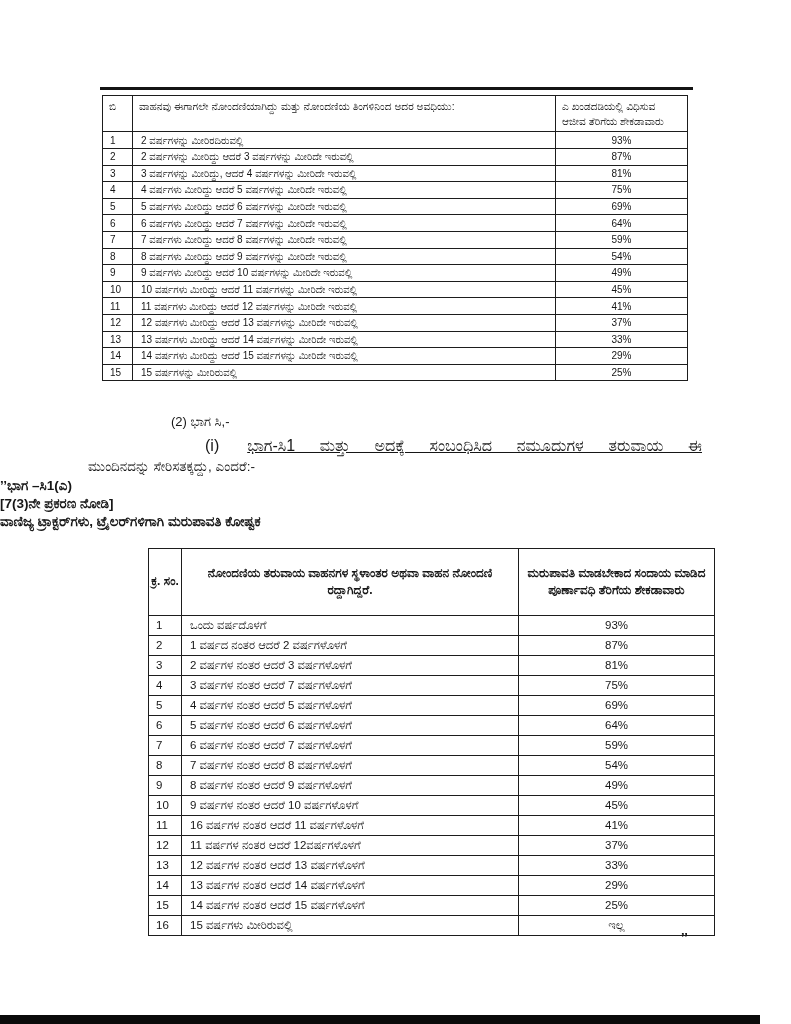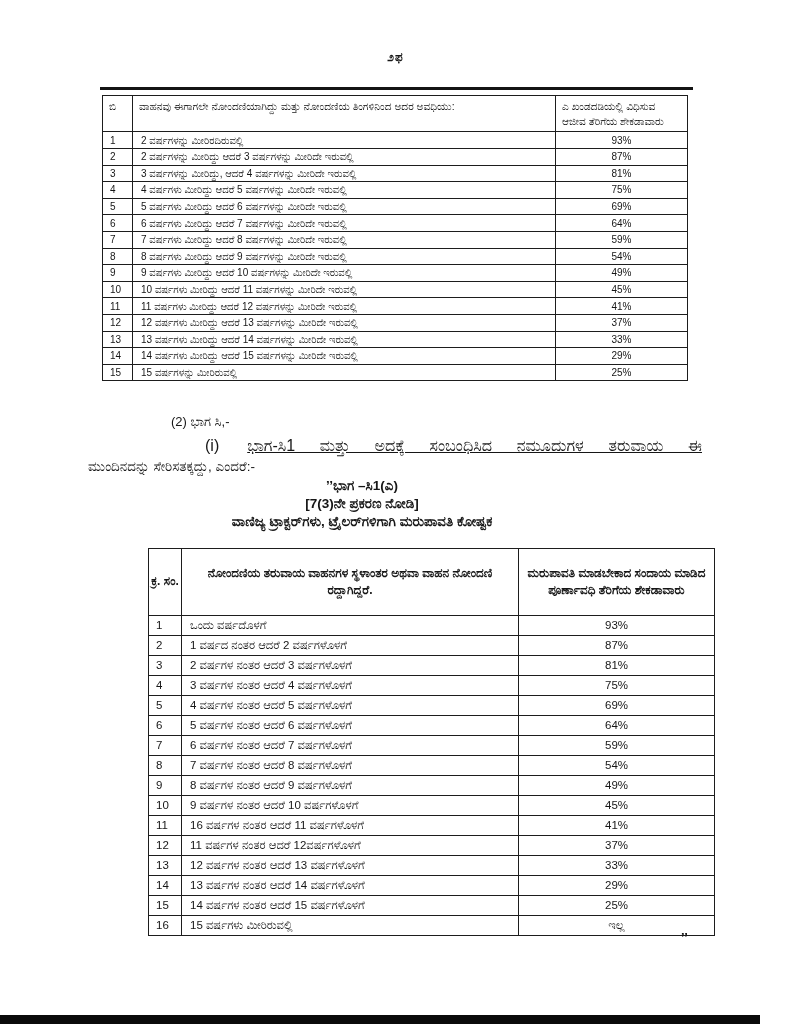--- a/index.html
+++ b/index.html
@@ -32,41 +32,40 @@
   
   .bodyline{position:absolute;font-size:13px;white-space:nowrap;}
   .clause2{left:145px;top:414px;margin-left:26px;}
   .clause-i{
     position:absolute;left:205px;top:437px;width:497px;
     font-size:16px;white-space:nowrap;
     text-align:justify;text-align-last:justify;text-decoration:underline;
   }
   .clause-i .marker{display:inline-block;margin-right:28px;}
   .clause-i-cont{left:88px;top:459px;font-size:13.5px;}
-  .heading{position:absolute;left:0;width:724px;text-align:center;font-weight:bold;font-size:13.5px;white-space:nowrap;}
+  .heading{position:absolute;left:0;width:724px;font-weight:bold;font-size:13.5px;white-space:nowrap;}
   .h1{top:478px;}
   .h2{top:496px;}
   .h3{top:514px;}
 
   
   .t2{position:absolute;left:112px;top:548px;width:566px;font-size:11.5px;margin-left:36px;}
   .t2 th{font-weight:bold;vertical-align:middle;text-align:center;padding:3px 8px;font-size:12px;line-height:1.45;height:67px;}
   .t2 td{height:20px;padding:0 4px 0 8px;white-space:nowrap;line-height:1.15;}
   .t2 .c-no{padding-left:7px;}
   .t2 .c-pct{text-align:center;padding:0;}
 
   .closing-quote{position:absolute;left:681px;top:930px;font-size:13px;font-weight:bold;}
   .bottom-bar{position:absolute;left:0;top:1015px;width:760px;height:9px;background:#0a0a0a;}
 </style>
 </head>
 <body>
 
 <div class="page">
 
-  <div class="page-number">೨ಫ</div>
 
   <div class="top-rule"></div>
 
   <table class="t1">
     <colgroup>
         <col style="width:30px">
         <col style="width:423px">
         <col style="width:132px">
       </colgroup>
     <thead>
@@ -207,21 +206,21 @@
     </tr>
 
     <tr>
       <td class="c-no">3</td>
       <td class="c-desc">2 ವರ್ಷಗಳ ನಂತರ ಆದರೆ 3 ವರ್ಷಗಳೊಳಗೆ</td>
       <td class="c-pct">81%</td>
     </tr>
 
     <tr>
       <td class="c-no">4</td>
-      <td class="c-desc">3 ವರ್ಷಗಳ ನಂತರ ಆದರೆ 4 ವರ್ಷಗಳೊಳಗೆ</td>
+      <td class="c-desc">3 ವರ್ಷಗಳ ನಂತರ ಆದರೆ 7 ವರ್ಷಗಳೊಳಗೆ</td>
       <td class="c-pct">75%</td>
     </tr>
 
     <tr>
       <td class="c-no">5</td>
       <td class="c-desc">4 ವರ್ಷಗಳ ನಂತರ ಆದರೆ 5 ವರ್ಷಗಳೊಳಗೆ</td>
       <td class="c-pct">69%</td>
     </tr>
 
     <tr>

